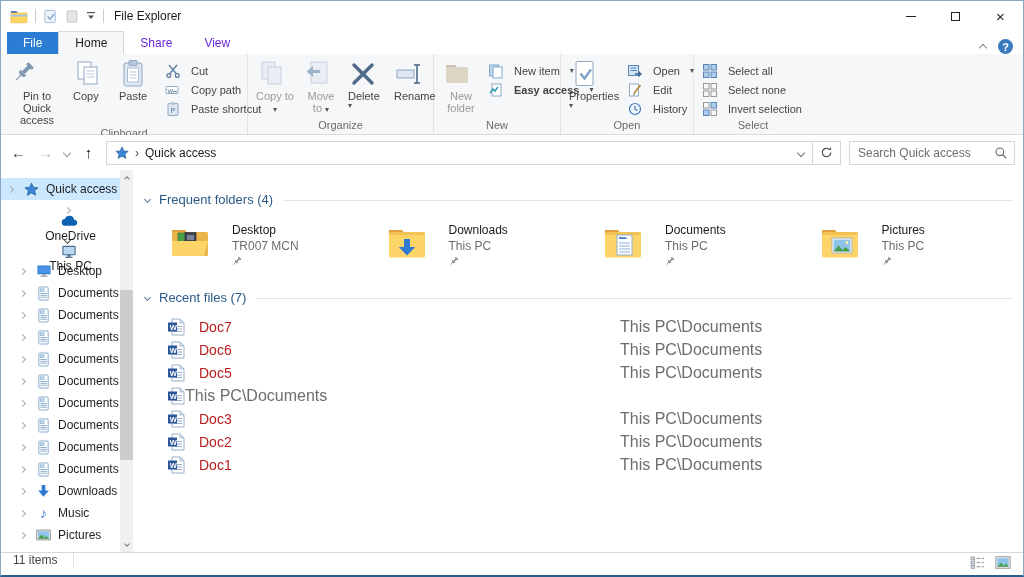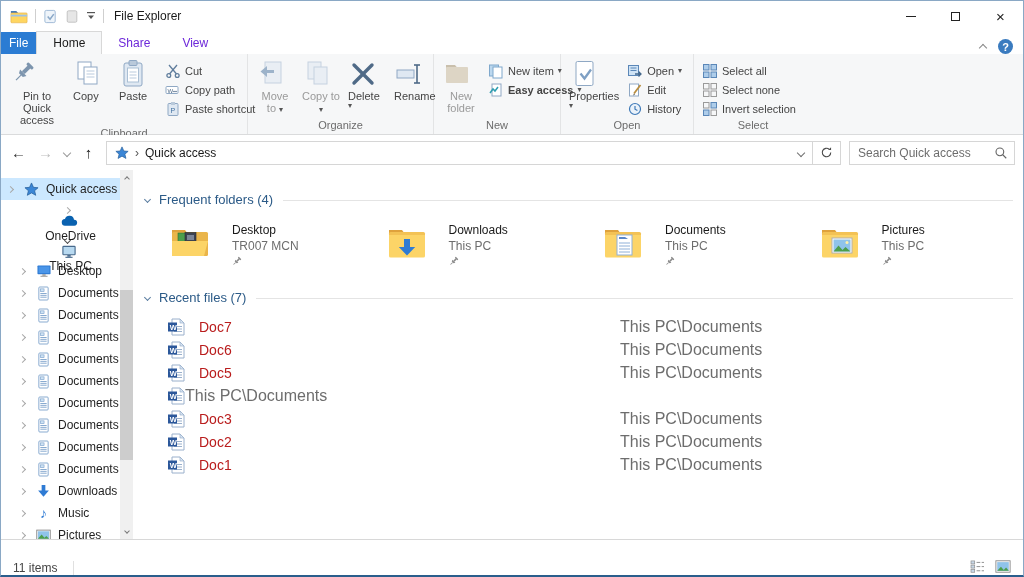--- a/index.html
+++ b/index.html
@@ -15,39 +15,39 @@
   .tb-title { margin-left:10px; font-size:12px; color:#1a1a1a; }
   .win-controls { margin-left:auto; display:flex; height:30px; }
   .win-btn { width:45px; height:30px; display:flex; align-items:center; justify-content:center; color:#222; }
   .glyph-min { width:10px; height:1px; background:#222; }
   .glyph-max { width:9px; height:9px; border:1px solid #222; }
   .glyph-close { font-size:15px; line-height:1; }
 
   
   .tabrow { height:23px; background:#fff; display:flex; align-items:flex-end; position:relative; flex:0 0 auto; }
   .tab { padding:4px 16px 4px; font-size:12px; color:#6d28d9; }
-  .tab-file { background:#2b7cd3; color:#fff; padding:4px 8px; margin-left:0; }
+  .tab-file { background:#2b7cd3; color:#fff; padding:4px 16px; margin-left:6px; }
   .tab-active { background:#f6f7f8; border:1px solid #d8d8d8; border-bottom:none; color:#1a1a1a; }
   .tab-right { margin-left:auto; display:flex; align-items:center; gap:12px; padding-right:10px; }
   .chev { display:inline-block; width:6px; height:6px; border-right:1.5px solid #888; border-bottom:1.5px solid #888; }
   .chev.r { transform:rotate(-45deg); }
   .chev.d { transform:rotate(45deg); }
   .chev.u { transform:rotate(-135deg); margin-top:3px; }
   .help-btn { width:15px; height:15px; border-radius:50%; background:#3a7bbf; color:#fff; font-size:11px; font-weight:bold; display:flex; align-items:center; justify-content:center; }
 
   
   .ribbon { height:81px; background:#f6f7f8; border-bottom:1px solid #dadbdc; display:flex; flex:0 0 auto; }
   .rgroup { display:flex; flex-direction:column; border-right:1px solid #e3e4e5; }
   .rg-body { flex:1; display:flex; align-items:flex-start; padding:2px 4px 0; }
   .rg-label { text-align:center; font-size:11px; color:#6c6c6c; padding:1px 0 3px; }
   .btn-lg { display:flex; flex-direction:column; align-items:flex-start; padding:3px 4px 0; min-width:46px; color:#444; }
   .btn-lg svg { width:30px; height:30px; }
   .btn-lg .lbl { font-size:11px; line-height:12px; text-align:center; margin-top:1px; }
   .small-col { display:flex; flex-direction:column; padding-top:5px; }
-  .btn-sm { display:flex; align-items:center; gap:4px; font-size:11px; color:#444; height:19px; padding:0 4px; white-space:nowrap; }
+  .btn-sm { display:flex; align-items:center; gap:10px; font-size:11px; color:#444; height:19px; padding:0 4px; white-space:nowrap; }
   .btn-sm svg { width:16px; height:16px; flex:0 0 auto; }
   .dd { font-size:8px; color:#555; line-height:8px; }
   .dis .lbl, .dis { color:#9a9a9a; }
 
   
   .addr-row { height:35px; display:flex; align-items:center; background:#fff; padding:0 8px 0 4px; flex:0 0 auto; }
   .nav-btn { width:27px; height:24px; display:flex; align-items:center; justify-content:center; font-size:15px; }
   .nav-back { color:#333; }
   .nav-fwd { color:#bdbdbd; }
   .nav-dd { width:16px; }
@@ -95,21 +95,21 @@
   .tile-loc { font-size:12px; color:#6d6d6d; margin-top:2px; }
   .tile-pin { margin-top:3px; }
 
   .files { margin-top:10px; }
   .file-row { height:23px; display:flex; align-items:center; padding-left:34px; }
   .rf-icon { width:18px; height:18px; flex:0 0 auto; }
   .rf-name { margin-left:14px; font-size:14px; color:#b91c1c; flex:0 0 421px; }
   .rf-path { font-size:16px; color:#6d6d6d; }
 
   
-  .statusbar { height:36px; border-top:1px solid #d8d8d8; display:flex; align-items:flex-end; flex:0 0 auto; padding-left:12px; font-size:12px; color:#444; }
+  .statusbar { height:23px; border-top:1px solid #d8d8d8; display:flex; align-items:flex-start; flex:0 0 auto; padding-left:12px; font-size:12px; color:#444; }
   .sb-div { width:1px; height:14px; background:#e0e0e0; margin-left:16px; }
   .status-right { margin-left:auto; display:flex; align-items:center; gap:6px; padding-right:10px; }
   .view-btn { width:20px; height:18px; display:flex; align-items:center; justify-content:center; }
 </style>
 </head>
 <body>
 
 <div class="window">
 
   <div class="titlebar">
@@ -237,31 +237,31 @@
           </div>
         </div>
       </div>
       <div class="rg-label">Clipboard</div>
     </div>
 
     <div class="rgroup" style="width:186px">
       <div class="rg-body">
         <div class="btn-lg dis">
           <svg viewBox="0 0 30 30">
+              <rect x="6" y="3" width="13" height="17" fill="#e9eef4" stroke="#c5d2e0"></rect>
+              <rect x="12" y="8" width="13" height="17" fill="#e9eef4" stroke="#c5d2e0"></rect>
+            </svg>
+          <div class="lbl"><span>Copy to</span> <span class="dd">▾</span></div>
+        </div>
+        <div class="btn-lg dis">
+          <svg viewBox="0 0 30 30">
               <rect x="9" y="3" width="16" height="21" fill="#e9eef4" stroke="#c5d2e0"></rect>
               <path d="M18 11 v3 h-7 v4 l-6.5-5.5 6.5-5.5 v4z" fill="#9db3ca"></path>
             </svg>
           <div class="lbl"><span>Move to</span> <span class="dd">▾</span></div>
-        </div>
-        <div class="btn-lg dis">
-          <svg viewBox="0 0 30 30">
-              <rect x="6" y="3" width="13" height="17" fill="#e9eef4" stroke="#c5d2e0"></rect>
-              <rect x="12" y="8" width="13" height="17" fill="#e9eef4" stroke="#c5d2e0"></rect>
-            </svg>
-          <div class="lbl"><span>Copy to</span> <span class="dd">▾</span></div>
         </div>
         <div class="btn-lg">
           <svg viewBox="0 0 30 30">
               <g stroke="#4f6a87" stroke-width="3.4" stroke-linecap="round">
                 <line x1="6" y1="6" x2="24" y2="24"></line>
                 <line x1="24" y1="6" x2="6" y2="24"></line>
               </g>
             </svg>
           <div class="lbl">Delete</div>
           <span class="dd">▾</span>

